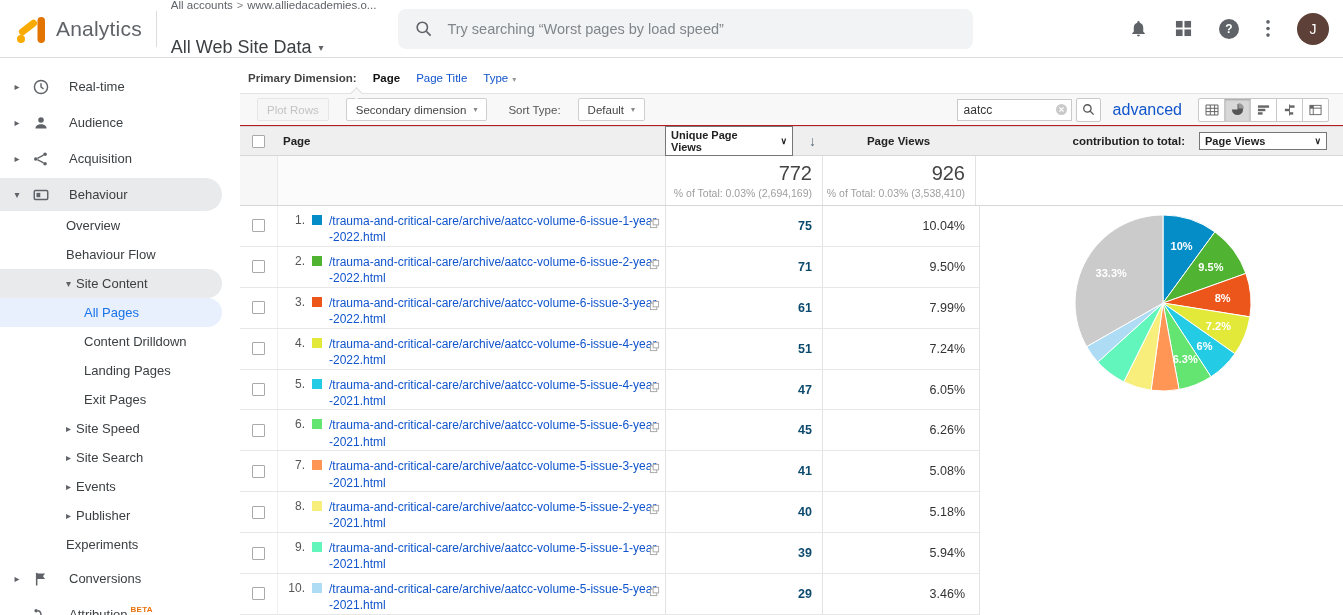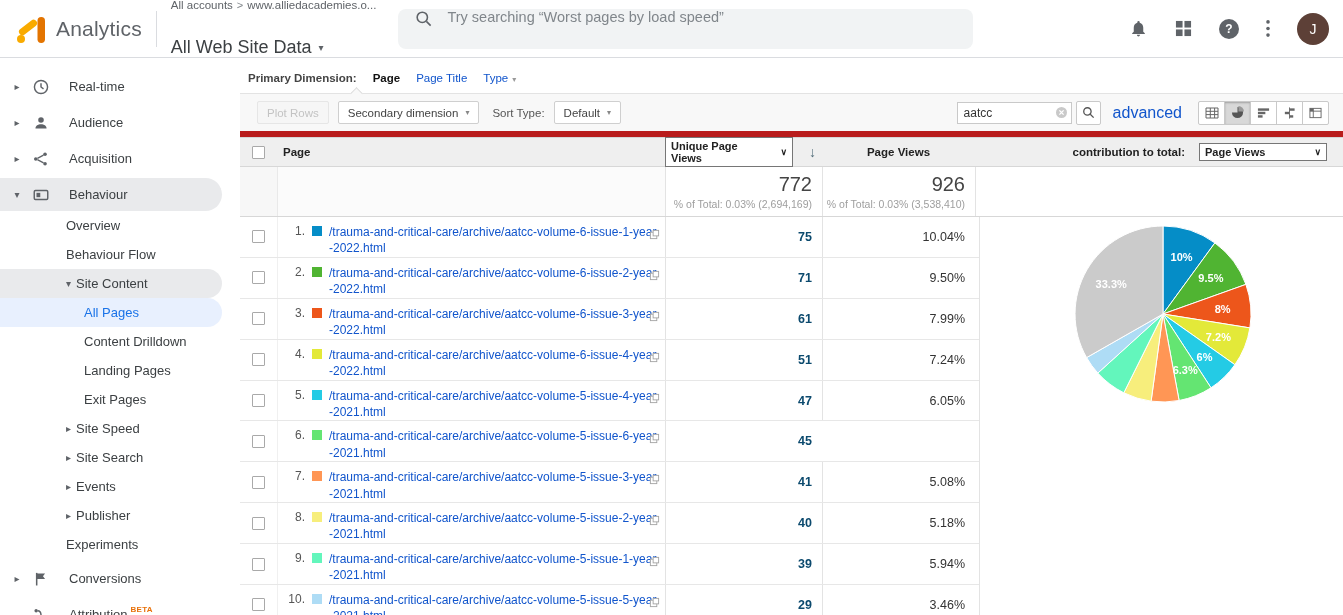--- a/index.html
+++ b/index.html
@@ -11,21 +11,21 @@
     border-bottom:1px solid #dadce0; display:flex; align-items:center; background:#fff; }
   .logo { margin-left:14px; display:flex; align-items:center; }
   .wordmark { font-size:21px; color:#5f6368; margin-left:8px; letter-spacing:.2px; }
   .hdr-divider { width:1px; height:36px; background:#dadce0; margin:0 14px; }
   .account { display:flex; flex-direction:column; justify-content:center;gap:24px; }
   .crumbs { font-size:11.5px; color:#5f6368; display:flex; align-items:center; gap:4px; cursor:pointer; }
   .crumb-sep { font-size:11px; color:#80868b; }
   .property { font-size:18px; color:#3c4043; margin-top:2px; cursor:pointer; display:flex; align-items:center; gap:7px; }
   .property .caret { font-size:10px; color:#5f6368; }
   .searchpill { margin-left:22px; width:575px; height:40px; background:#f1f3f4; border-radius:8px;
-    display:flex; padding:0 16px; gap:14px; cursor:text; }
+    display:flex; align-items:center; padding:0 16px; gap:14px; cursor:text; }
   .searchpill .ph { font-size:14.5px; color:#80868b; }
   .hdr-icons { margin-left:auto; margin-right:14px; display:flex; align-items:center; gap:27px; }
   .hicon { display:flex; align-items:center; justify-content:center; cursor:pointer; }
   .help-circle { width:20px; height:20px; border-radius:50%; background:#5f6368; color:#fff;
     font-size:12px; font-weight:bold; display:flex; align-items:center; justify-content:center; }
   .avatar { width:32px; height:32px; border-radius:50%; background:#5d4037; color:#fff;
     font-size:14px; display:flex; align-items:center; justify-content:center; }
 
   
   .sidebar { position:absolute; top:63px; left:0; width:240px; bottom:0; overflow:hidden; padding-top:4px; background:#fff; }
@@ -46,22 +46,22 @@
   
   .content { position:absolute; top:63px; left:240px; right:0; bottom:0; background:#fff; }
 
   .pd-row { height:30px; display:flex; align-items:center; padding-left:8px; gap:16px; font-size:11.5px; }
   .pd-label { color:#444; font-weight:bold; }
   .pd-tab { cursor:pointer; }
   .pd-tab.active { color:#111; font-weight:bold; }
   .pd-tab.link { color:#1155cc; }
   .pd-caret { font-size:8px; color:#999; margin-left:4px; }
 
-  .toolbar { height:44px; background:#f8f8f8; border-top:1px solid #e3e3e3; border-bottom:6px solid #b91c1c;
-    display:flex; align-items:center; padding-left:17px; gap:9px; position:relative; }
+  .toolbar { height:33px; background:#f8f8f8; border-top:1px solid #e3e3e3; border-bottom:1px solid #b91c1c;
+    display:flex; align-items:center; padding-left:17px; gap:17px; position:relative; }
   .notch { position:absolute; top:-5px; left:112px; width:9px; height:9px; background:#f8f8f8;
     border-left:1px solid #dcdcdc; border-top:1px solid #dcdcdc; transform:rotate(45deg); }
   .btn { height:23px; border:1px solid #cfcfcf; background:#fff; border-radius:2px; font-size:11.5px;
     color:#444; padding:0 9px; display:inline-flex; align-items:center; gap:7px; cursor:pointer;
     font-family:"Liberation Sans",sans-serif; }
   .btn .caret { font-size:8px; color:#888; }
   .btn.disabled { color:#c3c3c3; background:#f6f6f6; border-color:#e6e6e6; cursor:default; }
   .sortlbl { font-size:11.5px; color:#555; margin-left:4px; }
   .tb-right { margin-left:auto; display:flex; align-items:center; margin-right:14px; }
   .searchbox { position:relative; }
@@ -493,20 +493,21 @@
           <div class="c-page">
             <span class="rank">6.</span>
             <span class="sq" style="background:#64E572"></span>
             <a class="url">/trauma-and-critical-care/archive/aatcc-volume-5-issue-6-year-2021.html</a>
             <span class="ext"><svg width="11" height="11" viewBox="0 0 12 12">
                 <rect x="1.5" y="3.5" width="7" height="7" fill="#fff" stroke="#a5a5a5"></rect>
                 <rect x="4.5" y="1.5" width="6" height="6" fill="#fff" stroke="#a5a5a5"></rect>
               </svg></span>
           </div>
           <div class="c-upv">45</div>
+          <div class="c-pv">6.26%</div>
         </div>
         <div class="row">
           <div class="c-cb">
             <span class="cb"></span>
           </div>
           <div class="c-page">
             <span class="rank">7.</span>
             <span class="sq" style="background:#FF9655"></span>
             <a class="url">/trauma-and-critical-care/archive/aatcc-volume-5-issue-3-year-2021.html</a>
             <span class="ext"><svg width="11" height="11" viewBox="0 0 12 12">

